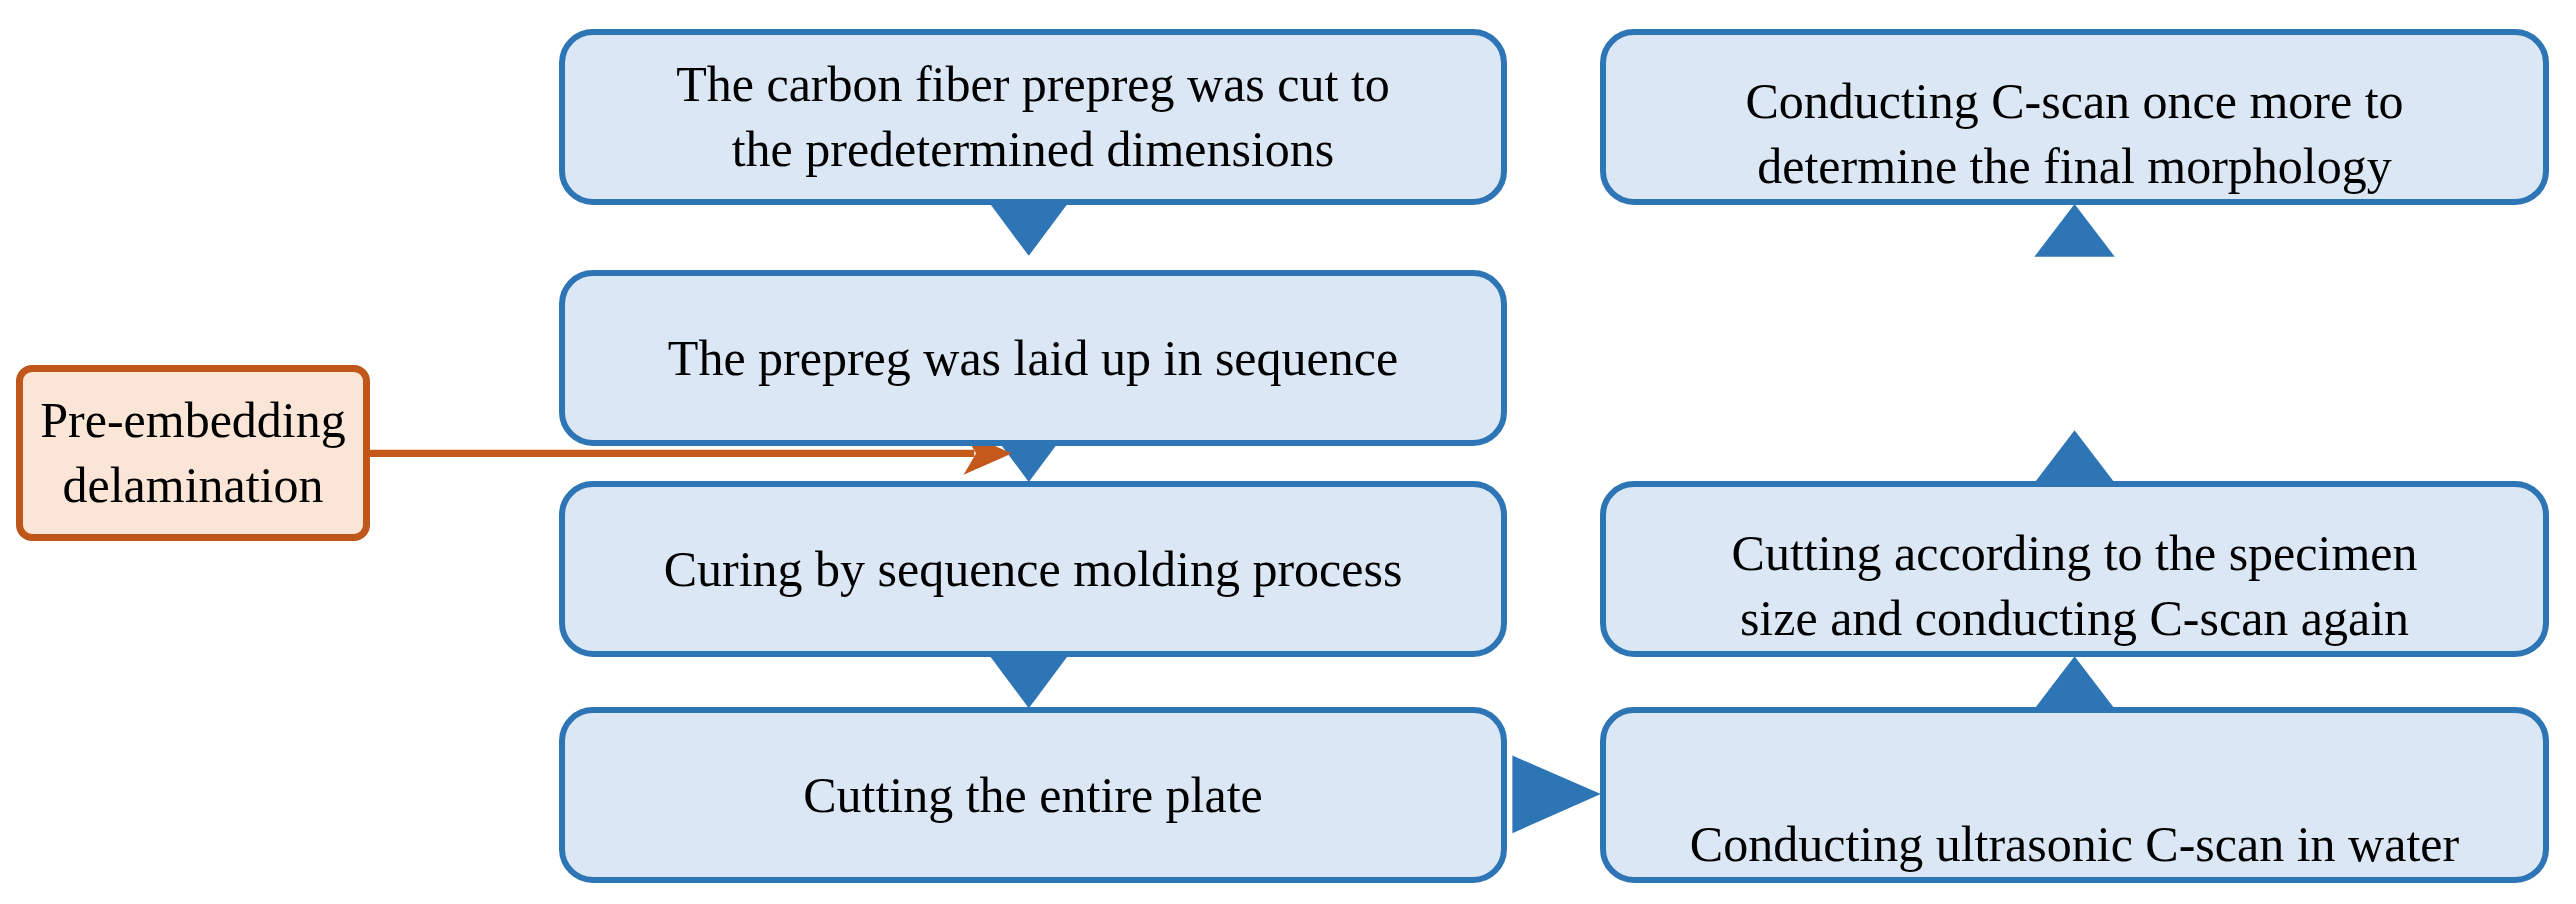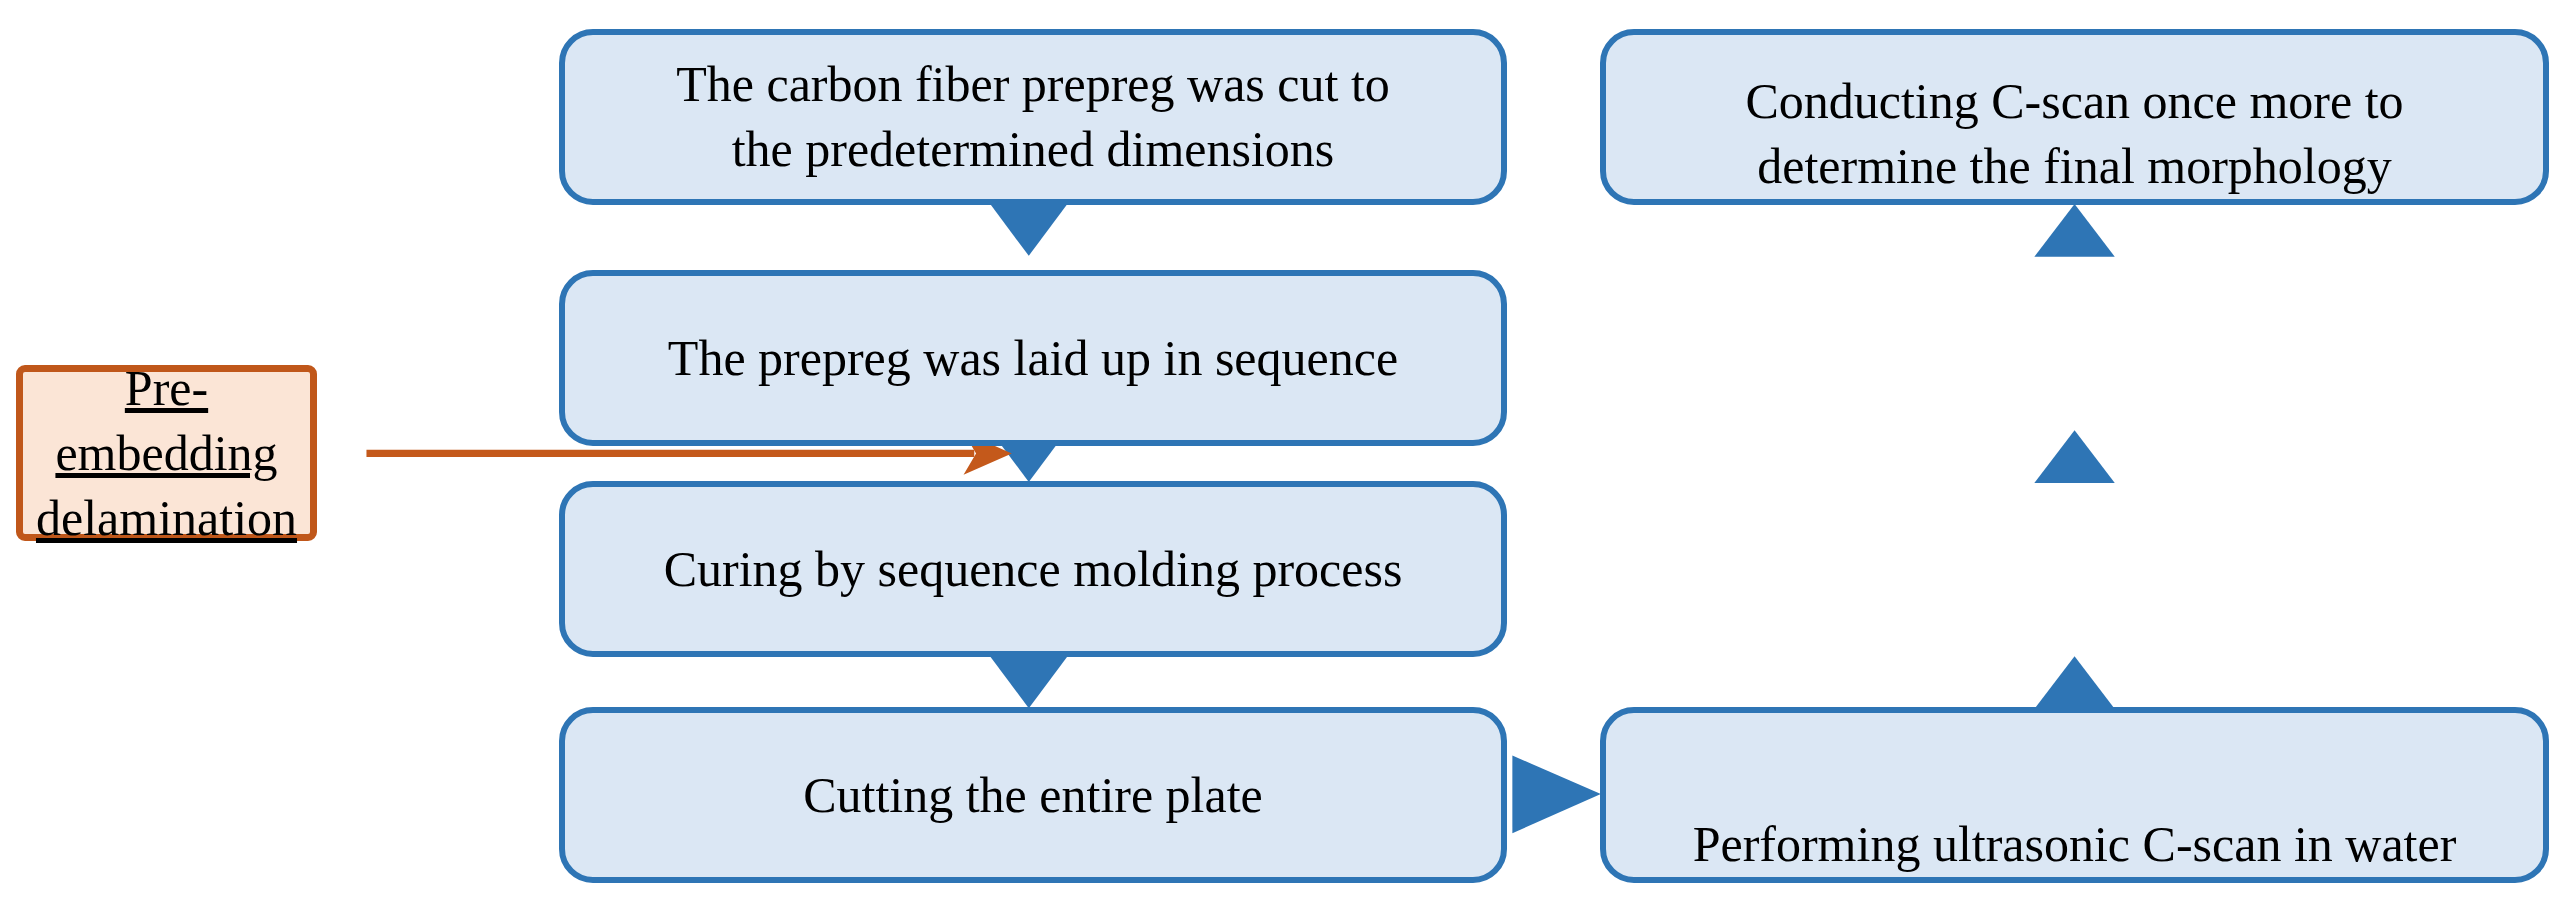--- a/index.html
+++ b/index.html
@@ -52,30 +52,29 @@
   .m-col{ left:559px; width:948px; }
   .r-col{ left:1600px; width:949px;align-items:flex-end; }
   .row1{ top:29px; }
   .row2{ top:270px; }
   .row3{ top:481px; }
   .row4{ top:707px; }
   .annotation-node{
     position:absolute;
     box-sizing:border-box;
     left:16px; top:365px;
-    width:301px; height:176px;
+    width:354px; height:176px;
     border:7.2px solid var(--annotation-border);
-    border-radius:9px;
+    border-radius:16px;
     background:var(--annotation-fill);
     display:flex;
     align-items:center;
     justify-content:center;
     text-align:center;
     padding:0 14.3px;
-    text-decoration:underline;
   }
   .node-label{
     font-family:"Liberation Serif","DejaVu Serif",serif;
     font-size:50px;
     line-height:1.3;
     color:var(--text);
     white-space:pre-line;
   }
 </style>
 </head>
@@ -111,18 +110,22 @@
     <span class="node-label">Curing by sequence molding process</span>
   </div>
   <div class="node m-col row4">
     <span class="node-label">Cutting the entire plate</span>
   </div>
 
   <div class="node r-col row1">
     <span class="node-label">Conducting C-scan once more to
 determine the final morphology</span>
   </div>
+  <div class="node r-col row3">
+    <span class="node-label">Cutting according to the specimen
+size and conducting C-scan again</span>
+  </div>
   <div class="node r-col row4">
-    <span class="node-label">Performing ultrasonic C-scan in water</span>
+    <span class="node-label">Conducting ultrasonic C-scan in water</span>
   </div>
 
 </div>
 
 
 </body></html>

